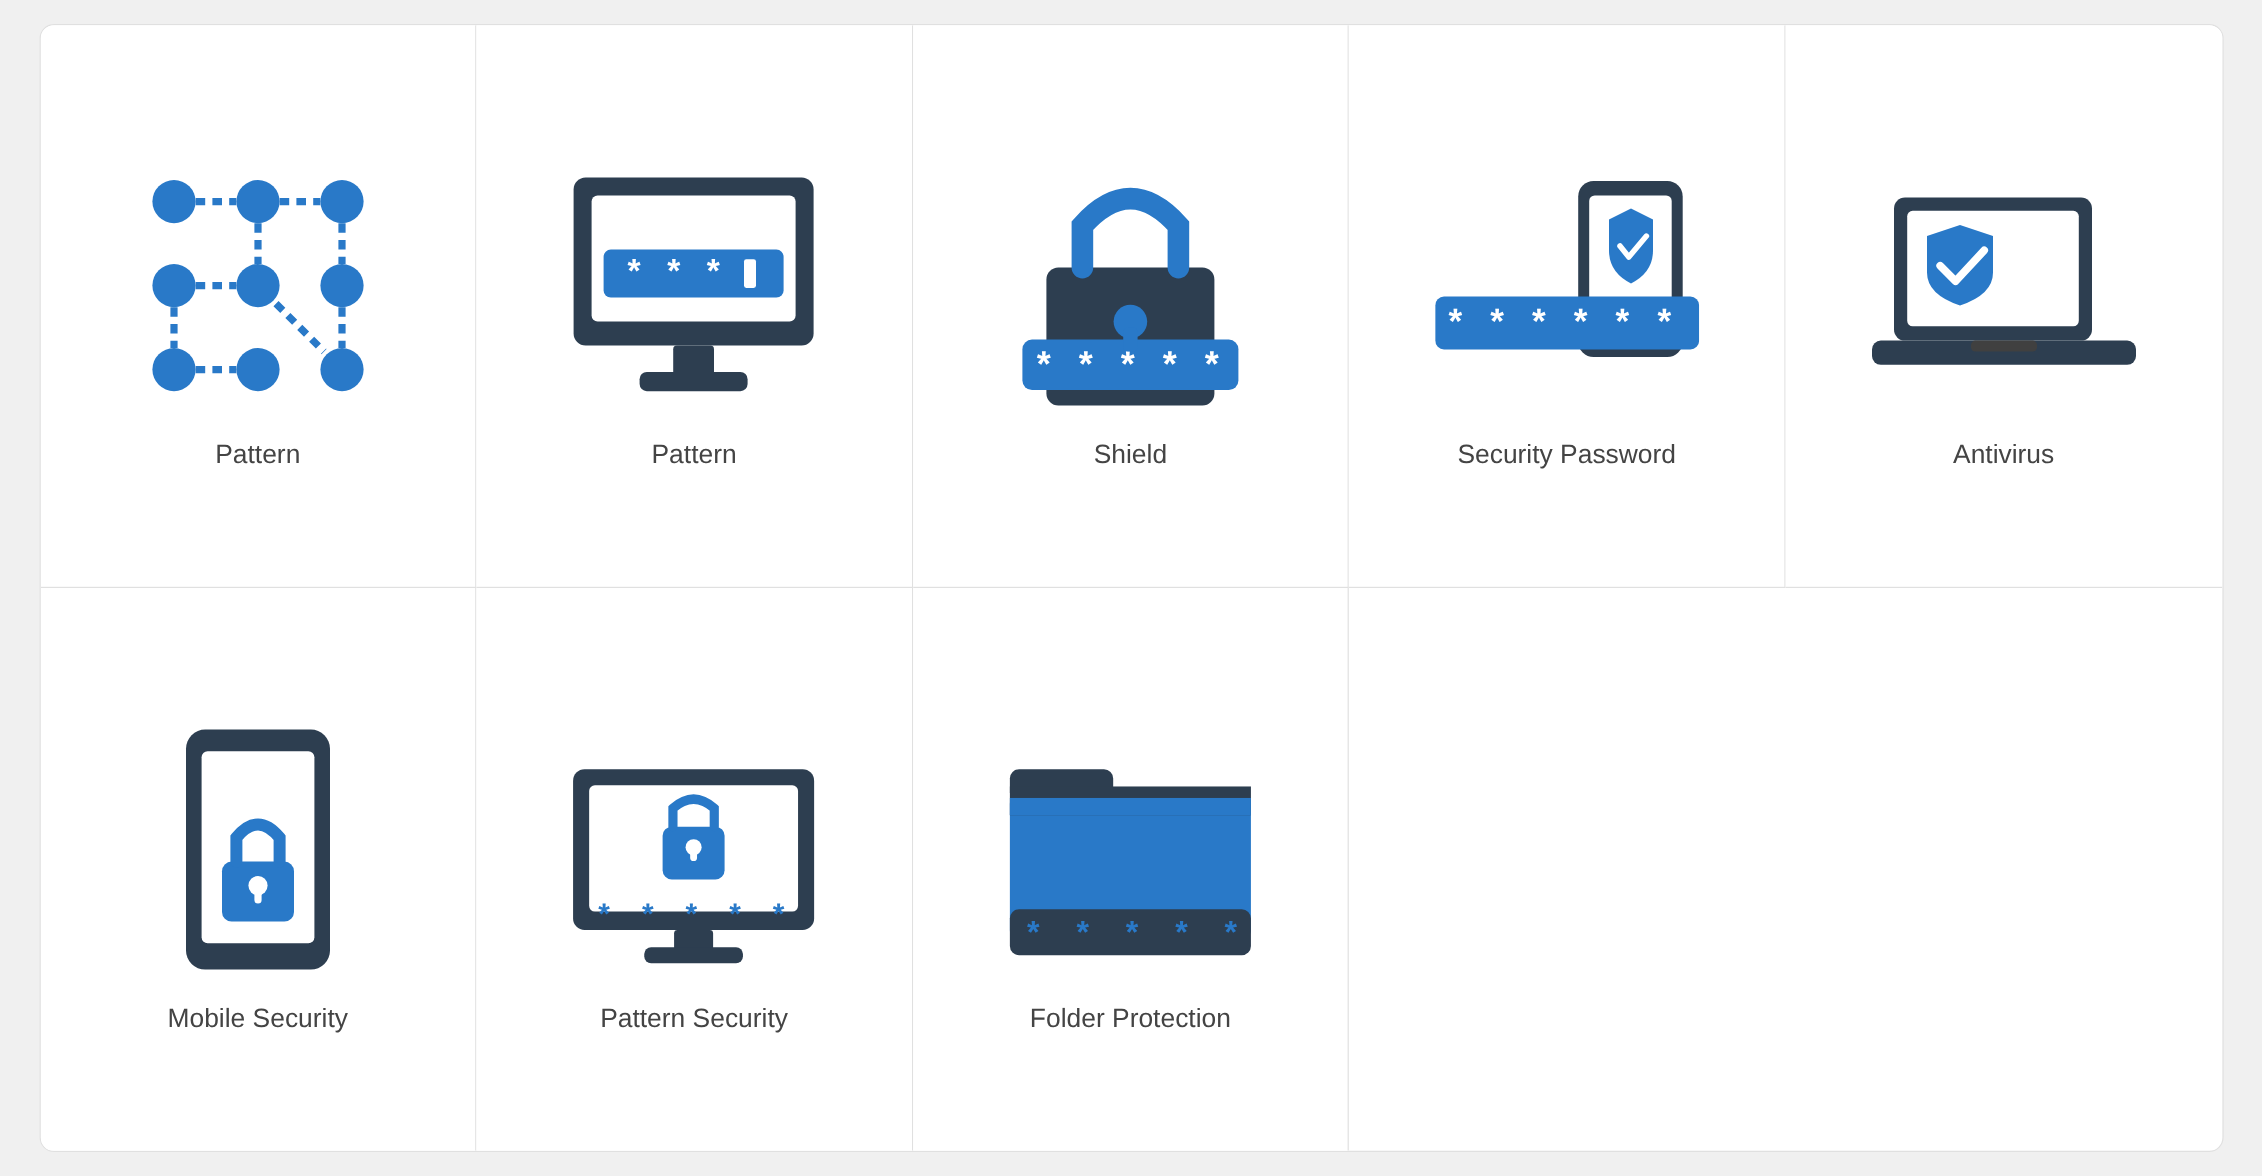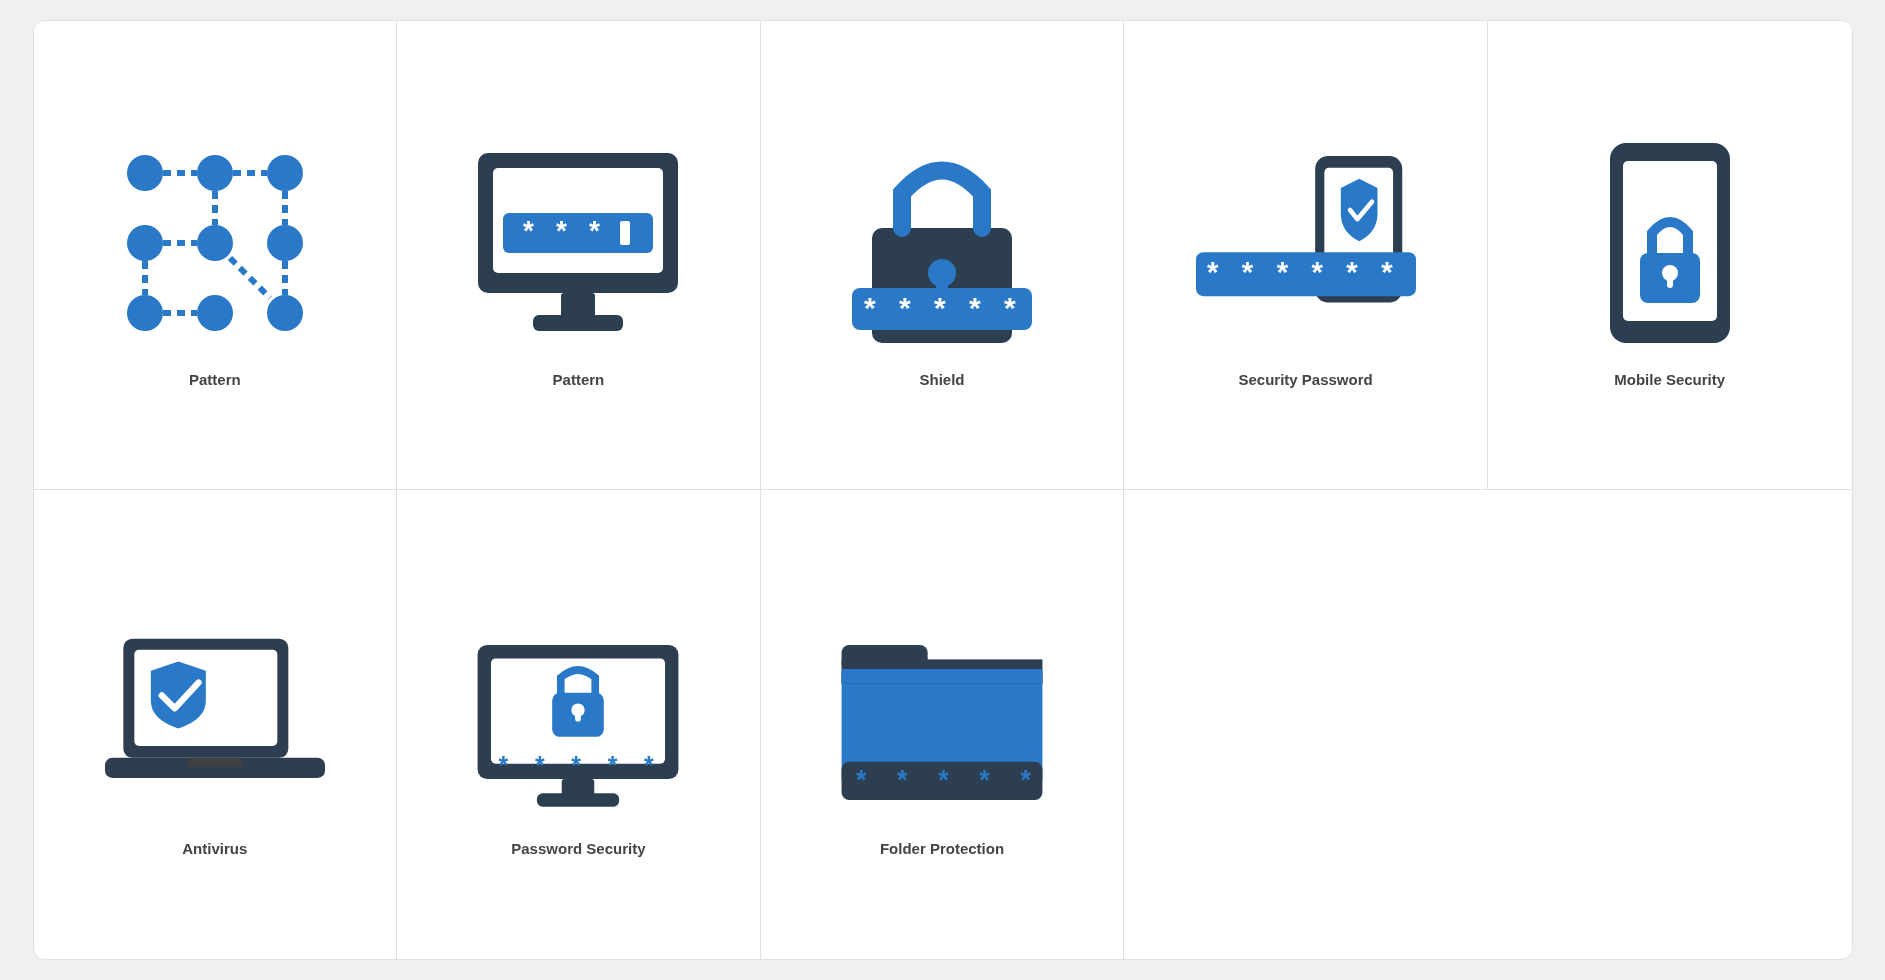--- a/index.html
+++ b/index.html
@@ -37,24 +37,24 @@
     .icon-cell:nth-child(n+6) { border-bottom: none; }
     .icon-svg {
       width: 220px;
       height: 220px;
       display: flex;
       align-items: center;
       justify-content: center;
       margin-bottom: 18px;
     }
     .icon-label {
-      font-size: 15px;
+      font-size: 22px;
       color: #444444;
       text-align: center;
-      font-weight: 700;
+      font-weight: 400;
     }
 
     
     .dark { fill: #2d3e50; }
     
     .blue { fill: #2979c8; }
   </style>
 </head>
 <body>
 
@@ -156,52 +156,52 @@
         <text x="164" y="143" font-size="32" fill="white" font-weight="bold">*</text>
         <text x="202" y="143" font-size="32" fill="white" font-weight="bold">*</text>
       </svg>
     </div>
     <span class="icon-label">Security Password</span>
   </div>
 
 
   <div class="icon-cell">
     <div class="icon-svg">
+      <svg viewBox="0 0 240 200" width="240" height="200">
+
+        <rect x="20" y="20" width="180" height="130" rx="10" ry="10" class="dark"></rect>
+        <rect x="32" y="32" width="156" height="105" rx="5" fill="white"></rect>
+
+        <rect x="0" y="150" width="240" height="22" rx="8" class="dark"></rect>
+        <rect x="90" y="150" width="60" height="10" rx="4" fill="#404040"></rect>
+
+        <path d="M80 45 L110 55 L110 88 Q110 108 80 118 Q50 108 50 88 L50 55 Z" class="blue"></path>
+
+        <polyline points="62,82 76,96 102,68" fill="none" stroke="white" stroke-width="7" stroke-linecap="round" stroke-linejoin="round"></polyline>
+      </svg>
+    </div>
+    <span class="icon-label">Antivirus</span>
+  </div>
+
+  <div class="icon-cell">
+    <div class="icon-svg">
       <svg viewBox="0 0 200 220" width="200" height="220">
 
         <rect x="40" y="10" width="120" height="200" rx="16" ry="16" class="dark"></rect>
         <rect x="53" y="28" width="94" height="160" rx="5" fill="white"></rect>
 
         <rect x="70" y="120" width="60" height="50" rx="8" class="blue"></rect>
 
         <path d="M82 120 L82 100 Q100 78 118 100 L118 120" fill="none" stroke="#2979c8" stroke-width="10" stroke-linecap="round"></path>
 
         <circle cx="100" cy="140" r="8" fill="white"></circle>
         <rect x="97" y="143" width="6" height="12" rx="3" fill="white"></rect>
       </svg>
     </div>
     <span class="icon-label">Mobile Security</span>
-  </div>
-
-  <div class="icon-cell">
-    <div class="icon-svg">
-      <svg viewBox="0 0 240 200" width="240" height="200">
-
-        <rect x="20" y="20" width="180" height="130" rx="10" ry="10" class="dark"></rect>
-        <rect x="32" y="32" width="156" height="105" rx="5" fill="white"></rect>
-
-        <rect x="0" y="150" width="240" height="22" rx="8" class="dark"></rect>
-        <rect x="90" y="150" width="60" height="10" rx="4" fill="#404040"></rect>
-
-        <path d="M80 45 L110 55 L110 88 Q110 108 80 118 Q50 108 50 88 L50 55 Z" class="blue"></path>
-
-        <polyline points="62,82 76,96 102,68" fill="none" stroke="white" stroke-width="7" stroke-linecap="round" stroke-linejoin="round"></polyline>
-      </svg>
-    </div>
-    <span class="icon-label">Antivirus</span>
   </div>
 
 
   <div class="icon-cell">
     <div class="icon-svg">
       <svg viewBox="0 0 230 200" width="230" height="200">
 
         <rect x="10" y="30" width="210" height="140" rx="10" ry="10" class="dark"></rect>
         <rect x="24" y="44" width="182" height="110" rx="5" fill="white"></rect>
 
@@ -213,21 +213,21 @@
         <circle cx="115" cy="98" r="7" fill="white"></circle>
         <rect x="112" y="100" width="6" height="10" rx="3" fill="white"></rect>
 
         <text x="32" y="165" font-size="26" fill="#2979c8" font-weight="bold">*</text>
         <text x="70" y="165" font-size="26" fill="#2979c8" font-weight="bold">*</text>
         <text x="108" y="165" font-size="26" fill="#2979c8" font-weight="bold">*</text>
         <text x="146" y="165" font-size="26" fill="#2979c8" font-weight="bold">*</text>
         <text x="184" y="165" font-size="26" fill="#2979c8" font-weight="bold">*</text>
       </svg>
     </div>
-    <span class="icon-label">Password Security</span>
+    <span class="icon-label">Pattern Security</span>
   </div>
 
   <div class="icon-cell">
     <div class="icon-svg">
       <svg viewBox="0 0 230 200" width="230" height="200">
 
         <rect x="10" y="30" width="90" height="28" rx="8" ry="8" class="dark"></rect>
 
         <rect x="10" y="50" width="210" height="130" rx="10" ry="10" class="blue"></rect>
 

